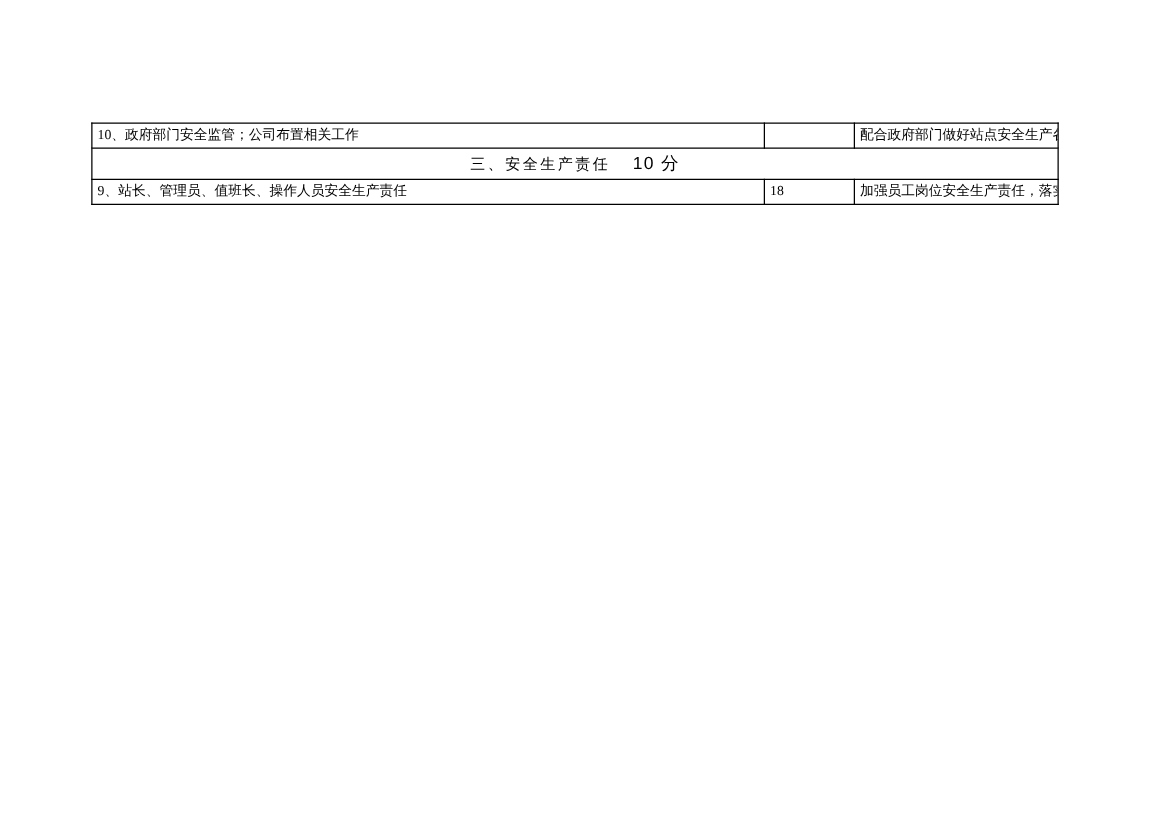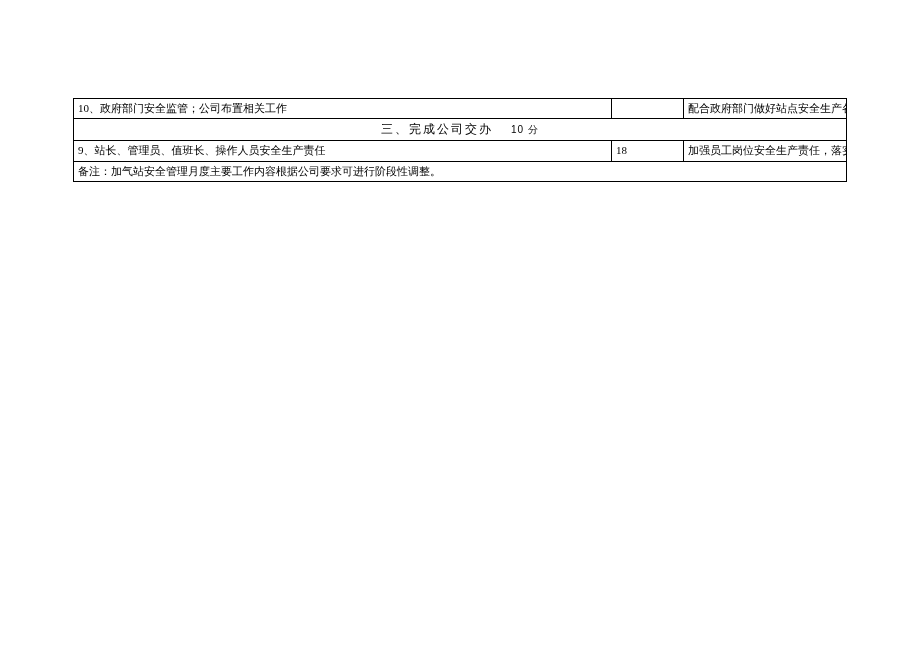--- a/index.html
+++ b/index.html
@@ -37,21 +37,21 @@
     .col1 { width: 538px; }
     .col2 { width: 72px; text-align: center; }
     .col3 { width: auto; }
     .section-row td {
       text-align: center;
       font-size: 12px;
       letter-spacing: 2px;
     }
     .section-row .score {
       font-family: Arial, sans-serif;
-      font-size: 10px;
+      font-size: 14px;
       letter-spacing: 1px;
       margin-left: 18px;
     }
     .note-row td {
       height: 16px;
     }
   </style>
 </head>
 <body>
 
@@ -63,26 +63,23 @@
       <col class="col3">
     </colgroup>
     <tbody>
         <tr>
       <td>10、政府部门安全监管；公司布置相关工作</td>
       <td></td>
       <td>配合政府部门做好站点安全生产各项工作，及时与公司保持信息沟通；完成公司交办</td>
     </tr>
     <tr class="section-row">
       <td colspan="3">
-        <span>三、完成公司交办</span><span class="score">10 分</span>
+        <span>三、安全生产责任</span><span class="score">10 分</span>
       </td>
     </tr>
     <tr>
       <td>9、站长、管理员、值班长、操作人员安全生产责任</td>
       <td>18</td>
       <td>加强员工岗位安全生产责任，落实安全管理措施，严格执行各类规章制度。</td>
     </tr>
-    <tr class="note-row">
-      <td colspan="3">备注：加气站安全管理月度主要工作内容根据公司要求可进行阶段性调整。</td>
-    </tr>
   </tbody>
     </table>
 </div>
 
 </body></html>

